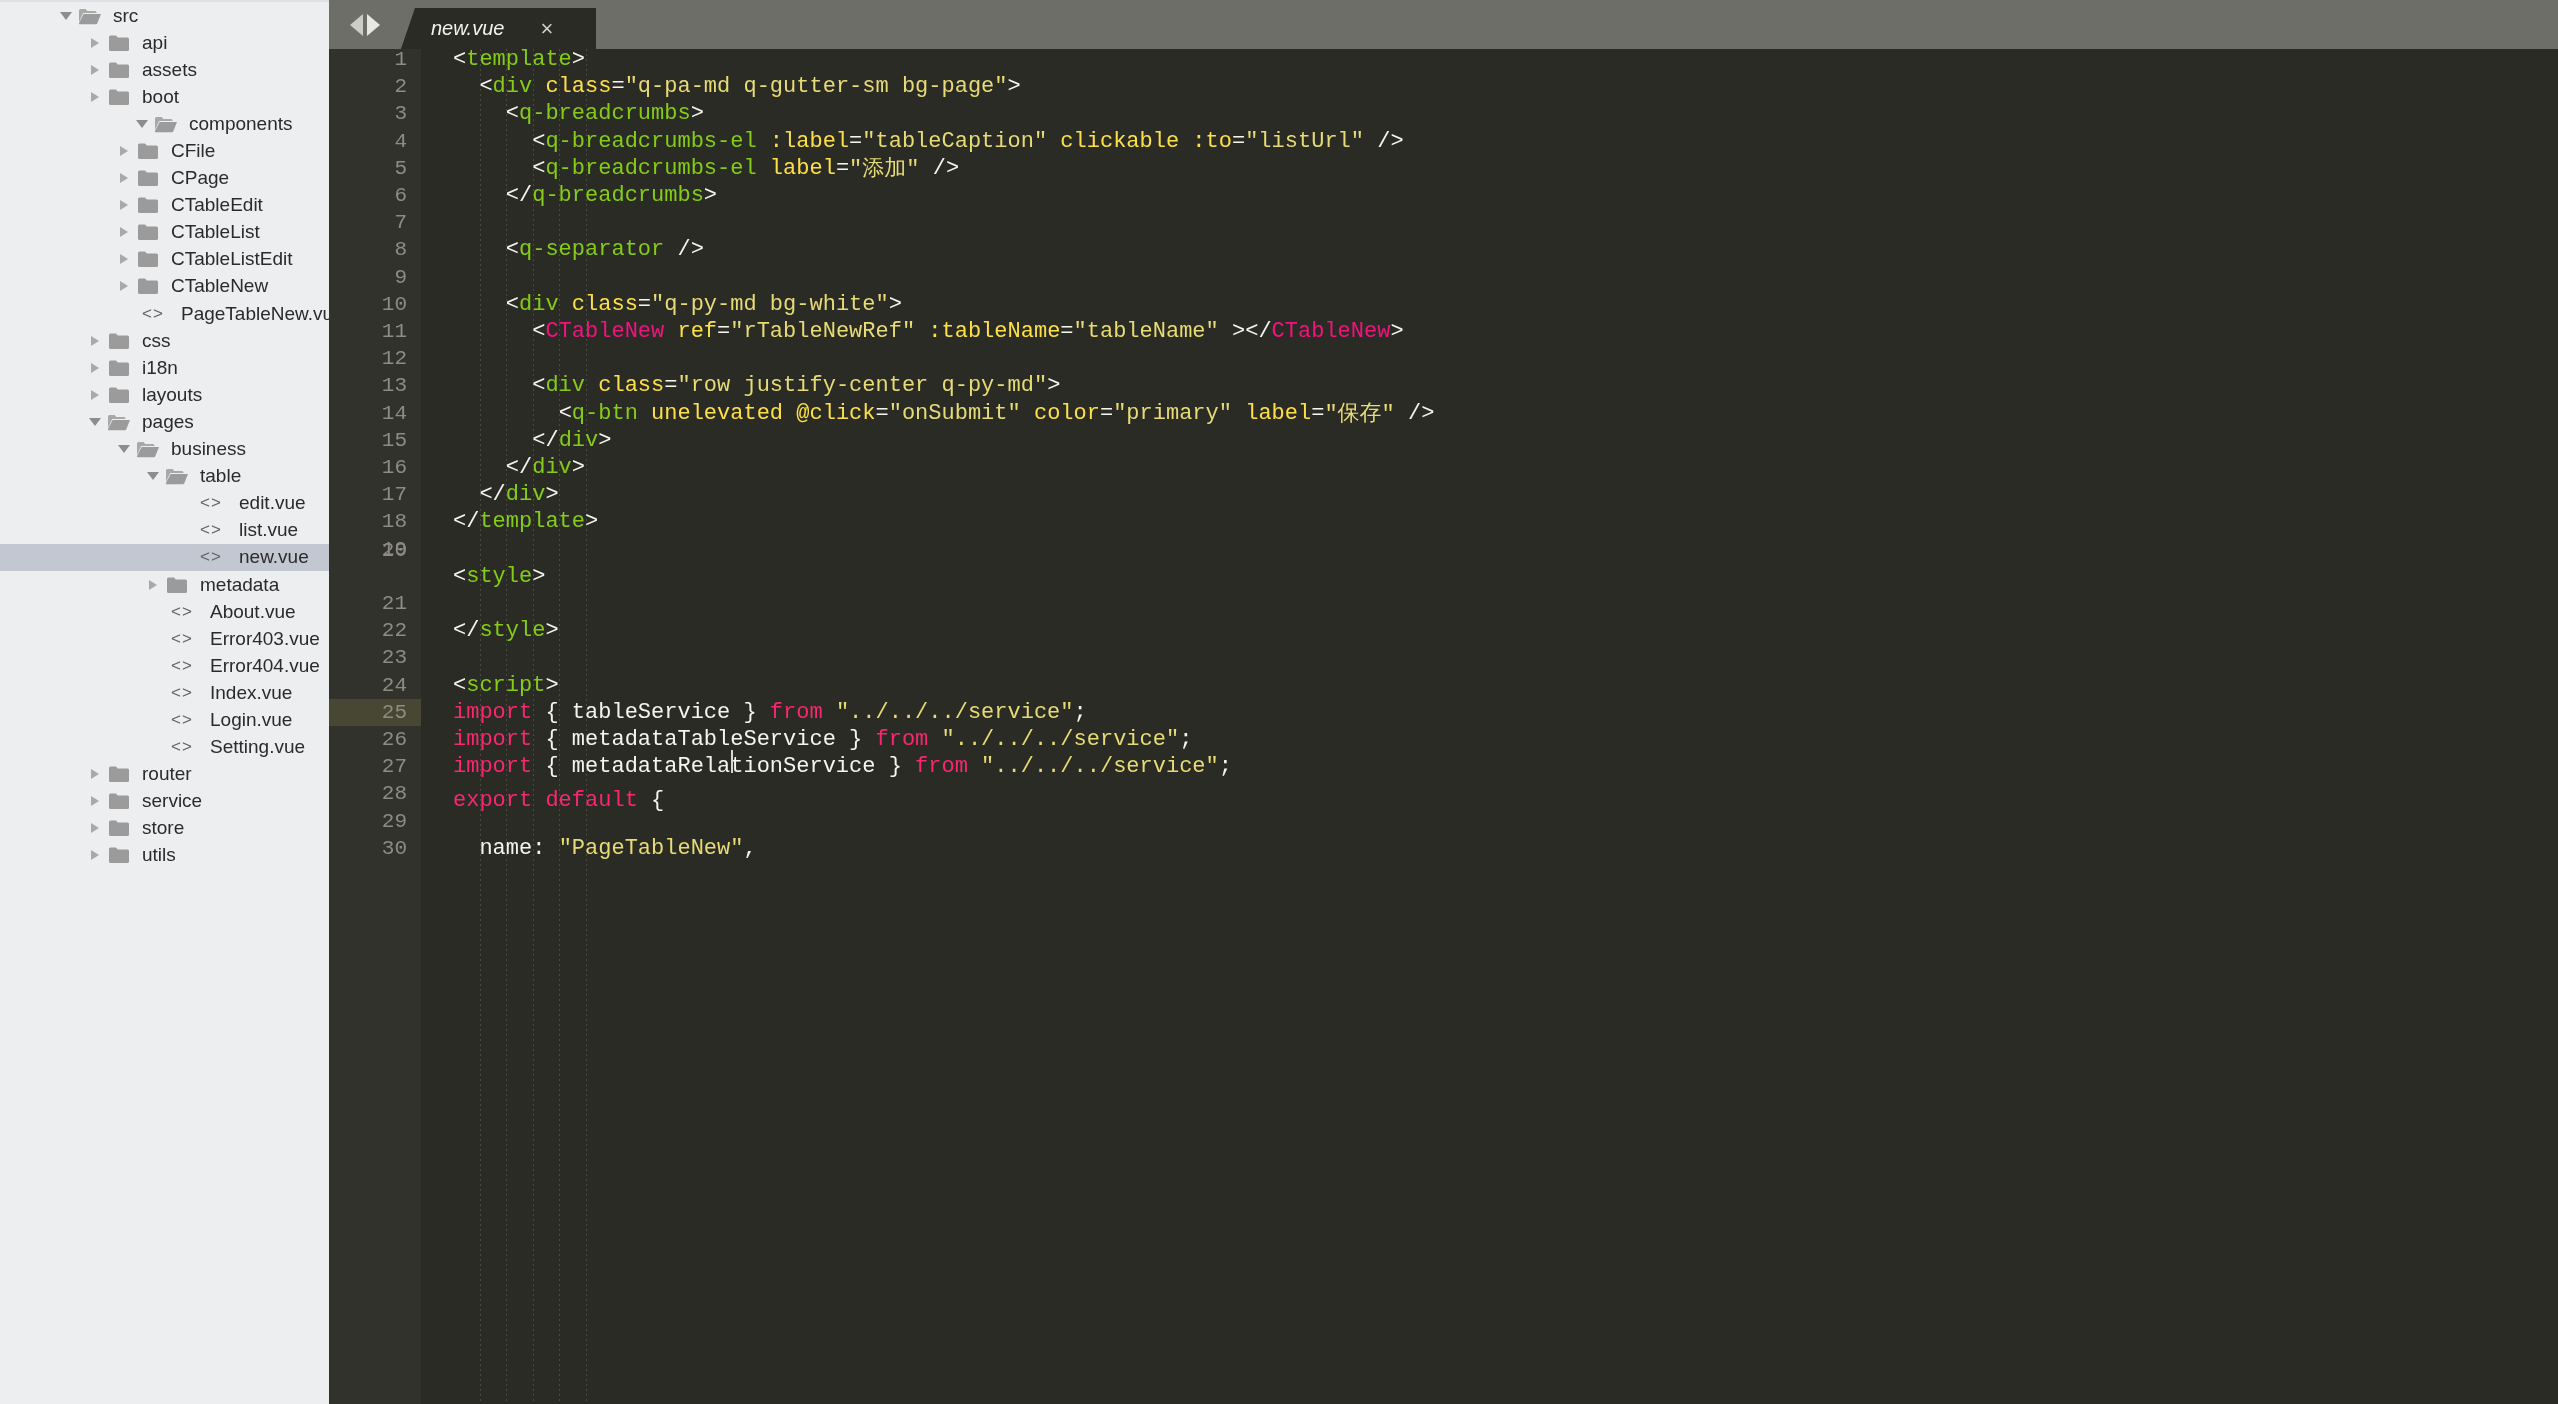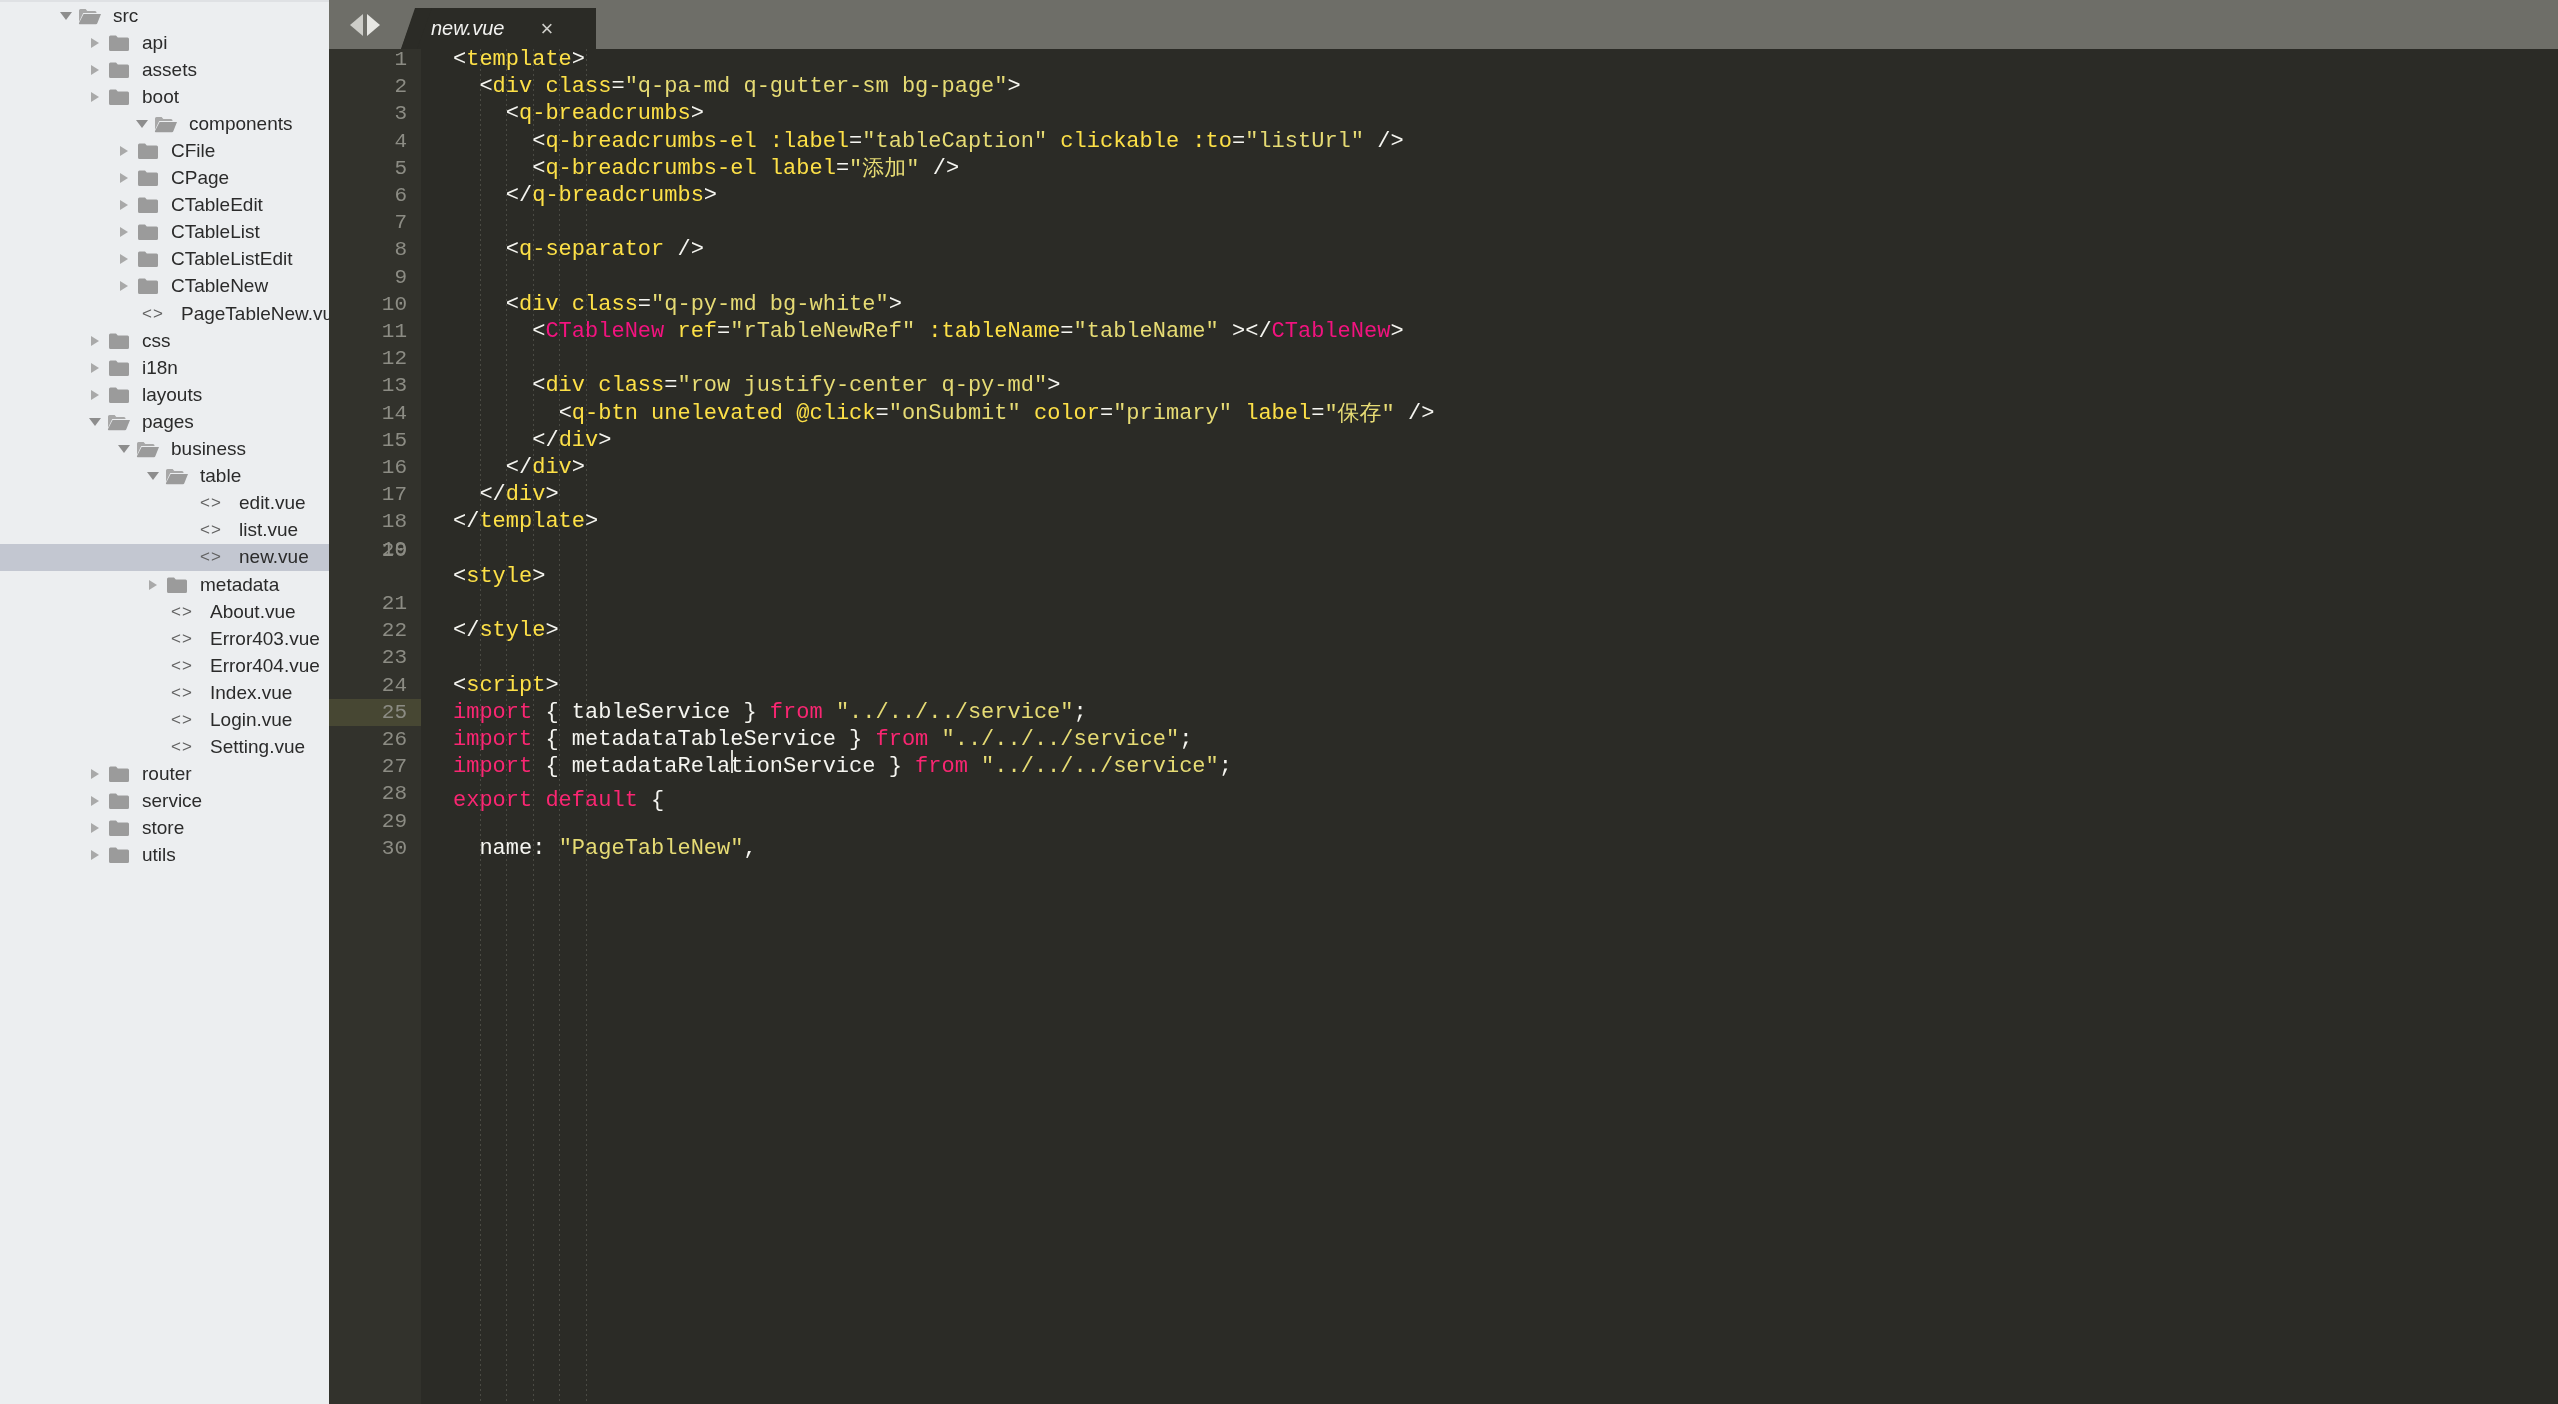--- a/index.html
+++ b/index.html
@@ -109,21 +109,21 @@
     white-space:pre;
     color:#e9e9e3;
   }
   .indentguide{
     position:absolute;top:0;bottom:0;width:1px;
     background:repeating-linear-gradient(to bottom,#4a4a43 0,#4a4a43 2px,transparent 2px,transparent 5px);
   }
   #cursor{
     position:absolute;width:2px;background:#d8d8d2;
   }
-  .t-tag{color:#fde047;}
+  .t-tag{color:#84cc16;}
   .t-punc{color:#f5f5f0;}
   .t-attr{color:#fde047;}
   .t-str{color:#e6db74;}
   .t-kw{color:#f92672;}
   .t-plain{color:#f5f5f0;}
   .t-comp{color:#f2137f;}
 </style>
 </head>
 <body>
 

